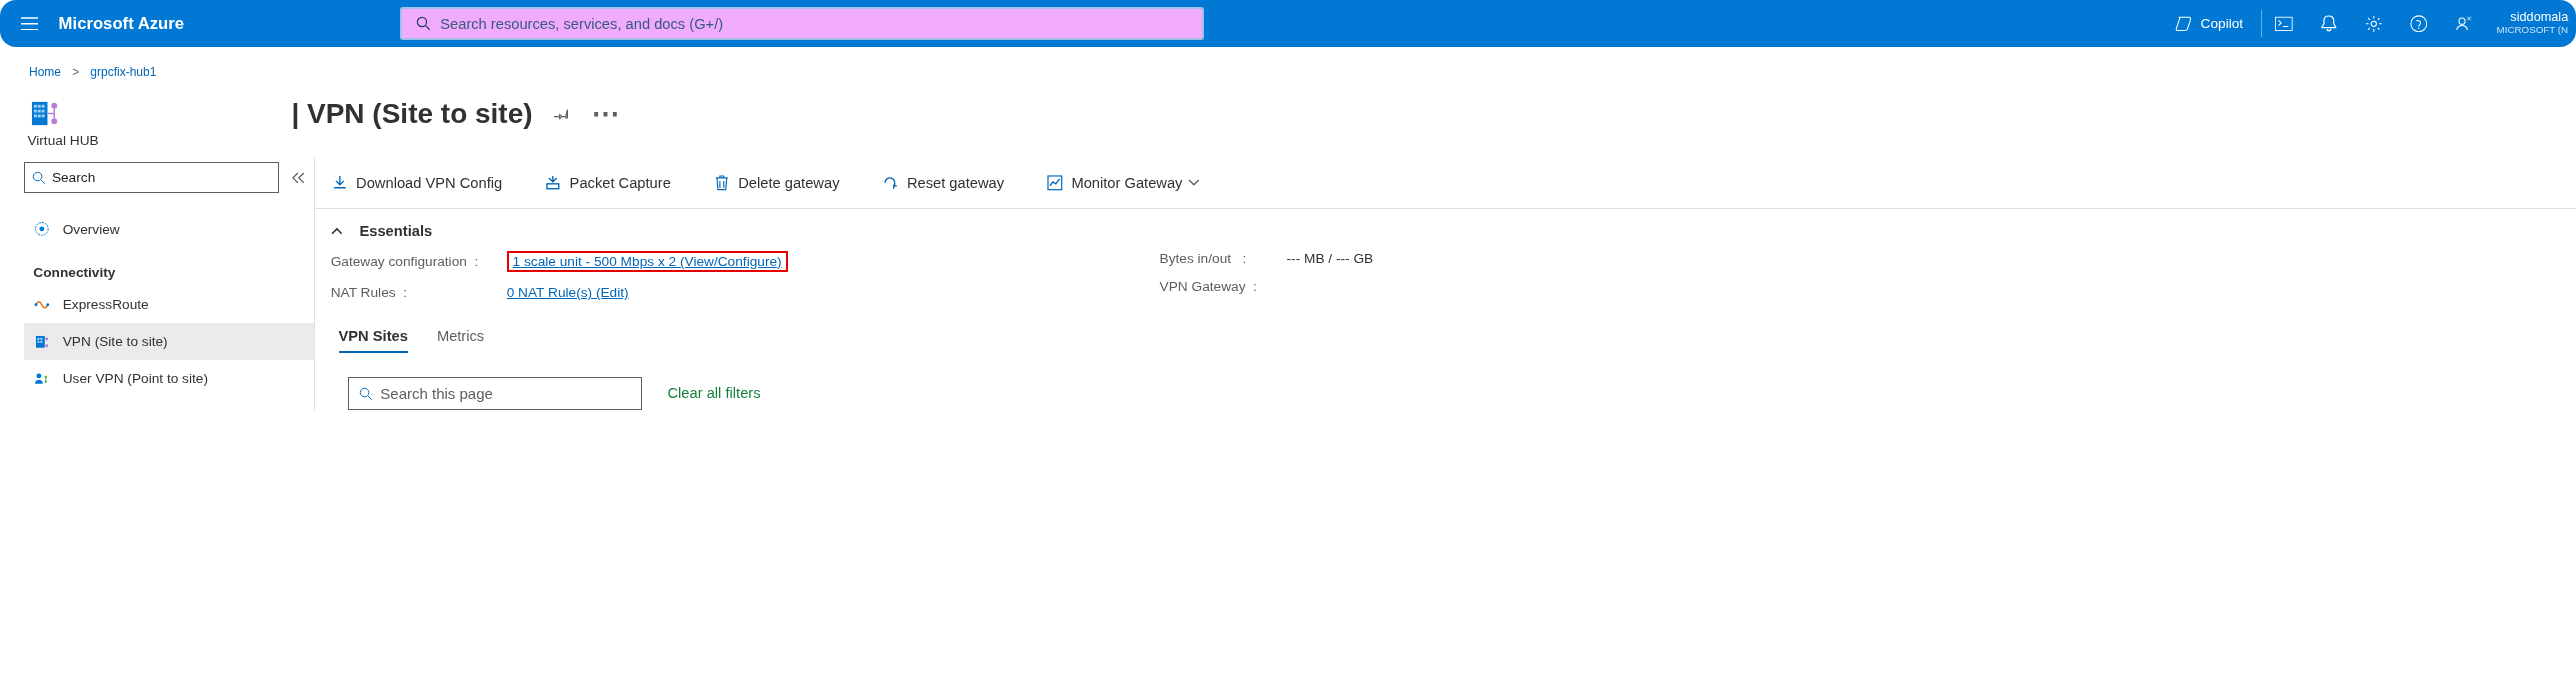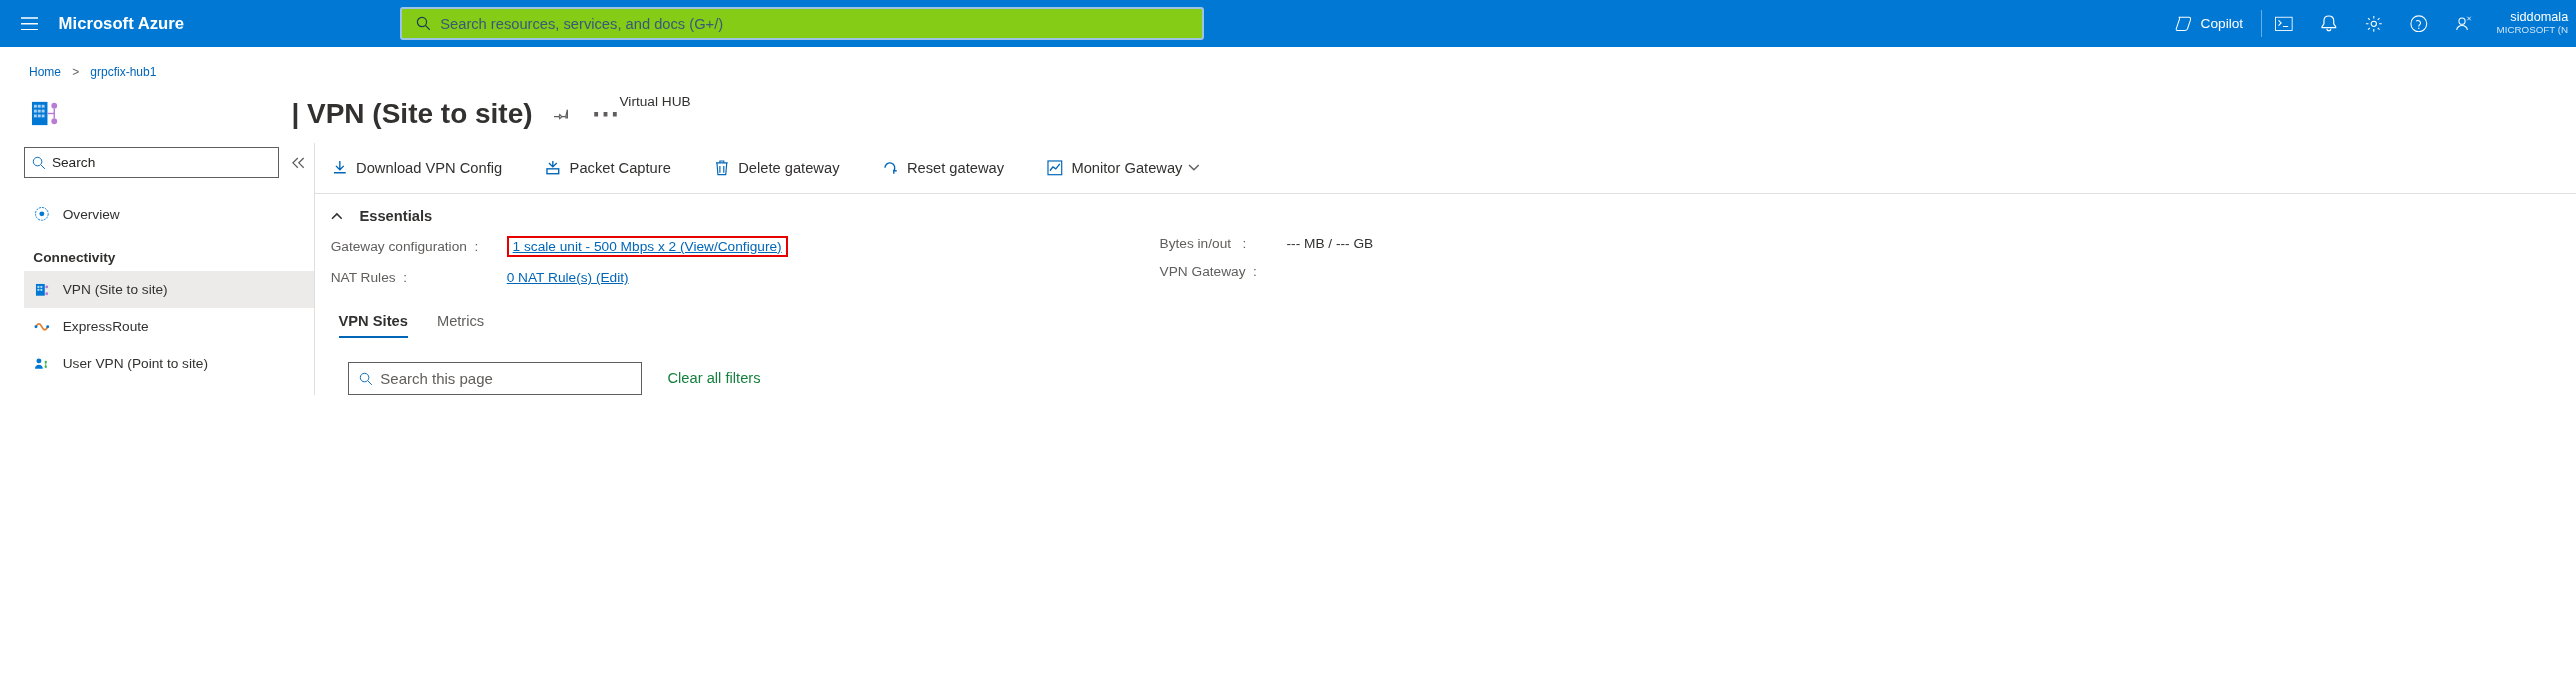--- a/index.html
+++ b/index.html
@@ -1,22 +1,22 @@
 <!DOCTYPE html>
 <html><head>
 <meta charset="utf-8">
 <style>
   * { box-sizing: border-box; margin: 0; padding: 0; }
   body { font-family: "Segoe UI", Arial, sans-serif; font-size: 13.7px; color: #323130; background: #fff; width: 2576px; }
 
   
-  .topbar { background: #0078d4; height: 47px; display: flex; align-items: center; color: #fff; padding-left: 9.8px; }
+  .topbar { background: #0078d4; height: 47px; display: flex; align-items: center; color: #fff; padding-left: 9.8px; border-radius: 16px; }
   .hamburger { width: 39px; height: 47px; display: flex; align-items: center; justify-content: center; cursor: pointer; }
   .brand { font-size: 16.7px; font-weight: 600; margin-left: 9.8px; margin-right: 216px; cursor: pointer; }
-  .searchbox { background: #84cc16; border: 2px solid #9cc3e3; border-radius: 2.9px; height: 33px; width: 804px; display: flex; align-items: center; padding: 0 13.7px; cursor: text; }
+  .searchbox { background: #f0abfc; border: 2px solid #9cc3e3; border-radius: 2.9px; height: 33px; width: 804px; display: flex; align-items: center; padding: 0 13.7px; cursor: text; }
   .searchbox .si { color: #1b3a57; margin-right: 9.8px; }
   .searchbox .placeholder { color: #385a7a; font-size: 14.7px; }
   .top-right { margin-left: auto; display: flex; align-items: center; height: 54px; }
   .copilot { display: flex; align-items: center; gap: 7.8px; padding: 0 17.6px; cursor: pointer; }
   .divider { width: 1px; height: 27.4px; background: #66aee6; }
   .icon-btn { width: 45px; height: 47px; display: flex; align-items: center; justify-content: center; cursor: pointer; }
   .user-info { padding: 0 7.8px 0 9.8px; text-align: right; line-height: 1.1; }
   .user-info .u1 { font-size: 12.7px; }
   .user-info .u2 { font-size: 9.8px; color: #cfe4f7; }
 
@@ -144,21 +144,21 @@
   </div>
 </div>
 
 <div class="breadcrumb">
   <a href="#">Home</a>
   <span class="sep">&gt;</span>
   <a href="#">grpcfix-hub1</a>
 </div>
 
 <div class="header-block">
-  <div style="display:flex;flex-direction:row;">
+  <div style="display:flex;flex-direction:column;">
     <div style="display:flex;align-items:center;">
       <div class="header-icon">
         <svg width="31" height="31" viewBox="0 0 32 32">
           <rect x="1" y="4" width="16" height="24" fill="#0078d4"></rect>
           <rect x="3" y="7" width="3" height="3" fill="#a6d1f5"></rect>
             <rect x="7" y="7" width="3" height="3" fill="#a6d1f5"></rect>
             <rect x="11" y="7" width="3" height="3" fill="#a6d1f5"></rect>
           <rect x="3" y="12" width="3" height="3" fill="#a6d1f5"></rect>
             <rect x="7" y="12" width="3" height="3" fill="#a6d1f5"></rect>
             <rect x="11" y="12" width="3" height="3" fill="#a6d1f5"></rect>
@@ -212,49 +212,49 @@
         <svg width="15.7" height="15.7" viewBox="0 0 16 16">
             <circle cx="8" cy="8" r="6.5" fill="none" stroke="#0078d4" stroke-width="1" stroke-dasharray="2 1"></circle>
             <circle cx="8" cy="8" r="2.5" fill="#0078d4"></circle>
           </svg>
       </span>
       <span>Overview</span>
     </div>
 
     <div class="sb-section">Connectivity</div>
 
+    <div class="sb-item">
+      <span class="sb-icon">
+        <svg width="15.7" height="15.7" viewBox="0 0 16 16">
+            <path d="M2 8 Q5 2 8 8 T14 8" stroke="#e08030" fill="none" stroke-width="1.8"></path>
+            <circle cx="2" cy="8" r="1.5" fill="#0078d4"></circle>
+            <circle cx="14" cy="8" r="1.5" fill="#0078d4"></circle>
+          </svg>
+      </span>
+      <span>ExpressRoute</span>
+    </div>
+
     <div class="sb-item active">
       <span class="sb-icon">
         <svg width="15.7" height="15.7" viewBox="0 0 16 16">
             <rect x="2" y="2" width="9" height="12" fill="#0078d4"></rect>
             <rect x="3.5" y="4" width="2" height="2" fill="#bcddf7"></rect>
             <rect x="6.5" y="4" width="2" height="2" fill="#bcddf7"></rect>
             <rect x="3.5" y="7" width="2" height="2" fill="#bcddf7"></rect>
             <rect x="6.5" y="7" width="2" height="2" fill="#bcddf7"></rect>
             <circle cx="13" cy="5" r="1.5" fill="#b97cd6"></circle>
             <circle cx="13" cy="12" r="1.5" fill="#b97cd6"></circle>
           </svg>
       </span>
       <span>VPN (Site to site)</span>
     </div>
 
     <div class="sb-item">
       <span class="sb-icon">
         <svg width="15.7" height="15.7" viewBox="0 0 16 16">
-            <path d="M2 8 Q5 2 8 8 T14 8" stroke="#e08030" fill="none" stroke-width="1.8"></path>
-            <circle cx="2" cy="8" r="1.5" fill="#0078d4"></circle>
-            <circle cx="14" cy="8" r="1.5" fill="#0078d4"></circle>
-          </svg>
-      </span>
-      <span>ExpressRoute</span>
-    </div>
-
-    <div class="sb-item">
-      <span class="sb-icon">
-        <svg width="15.7" height="15.7" viewBox="0 0 16 16">
             <circle cx="5" cy="5" r="2.5" fill="#0078d4"></circle>
             <path d="M1 13c0-2.5 2-4 4-4s4 1.5 4 4" fill="#0078d4"></path>
             <circle cx="12" cy="6" r="1.2" fill="#3bb44a"></circle>
             <circle cx="12" cy="11" r="1.2" fill="#3bb44a"></circle>
             <line x1="12" y1="7" x2="12" y2="10" stroke="#3bb44a"></line>
           </svg>
       </span>
       <span>User VPN (Point to site)</span>
     </div>
   </div>

